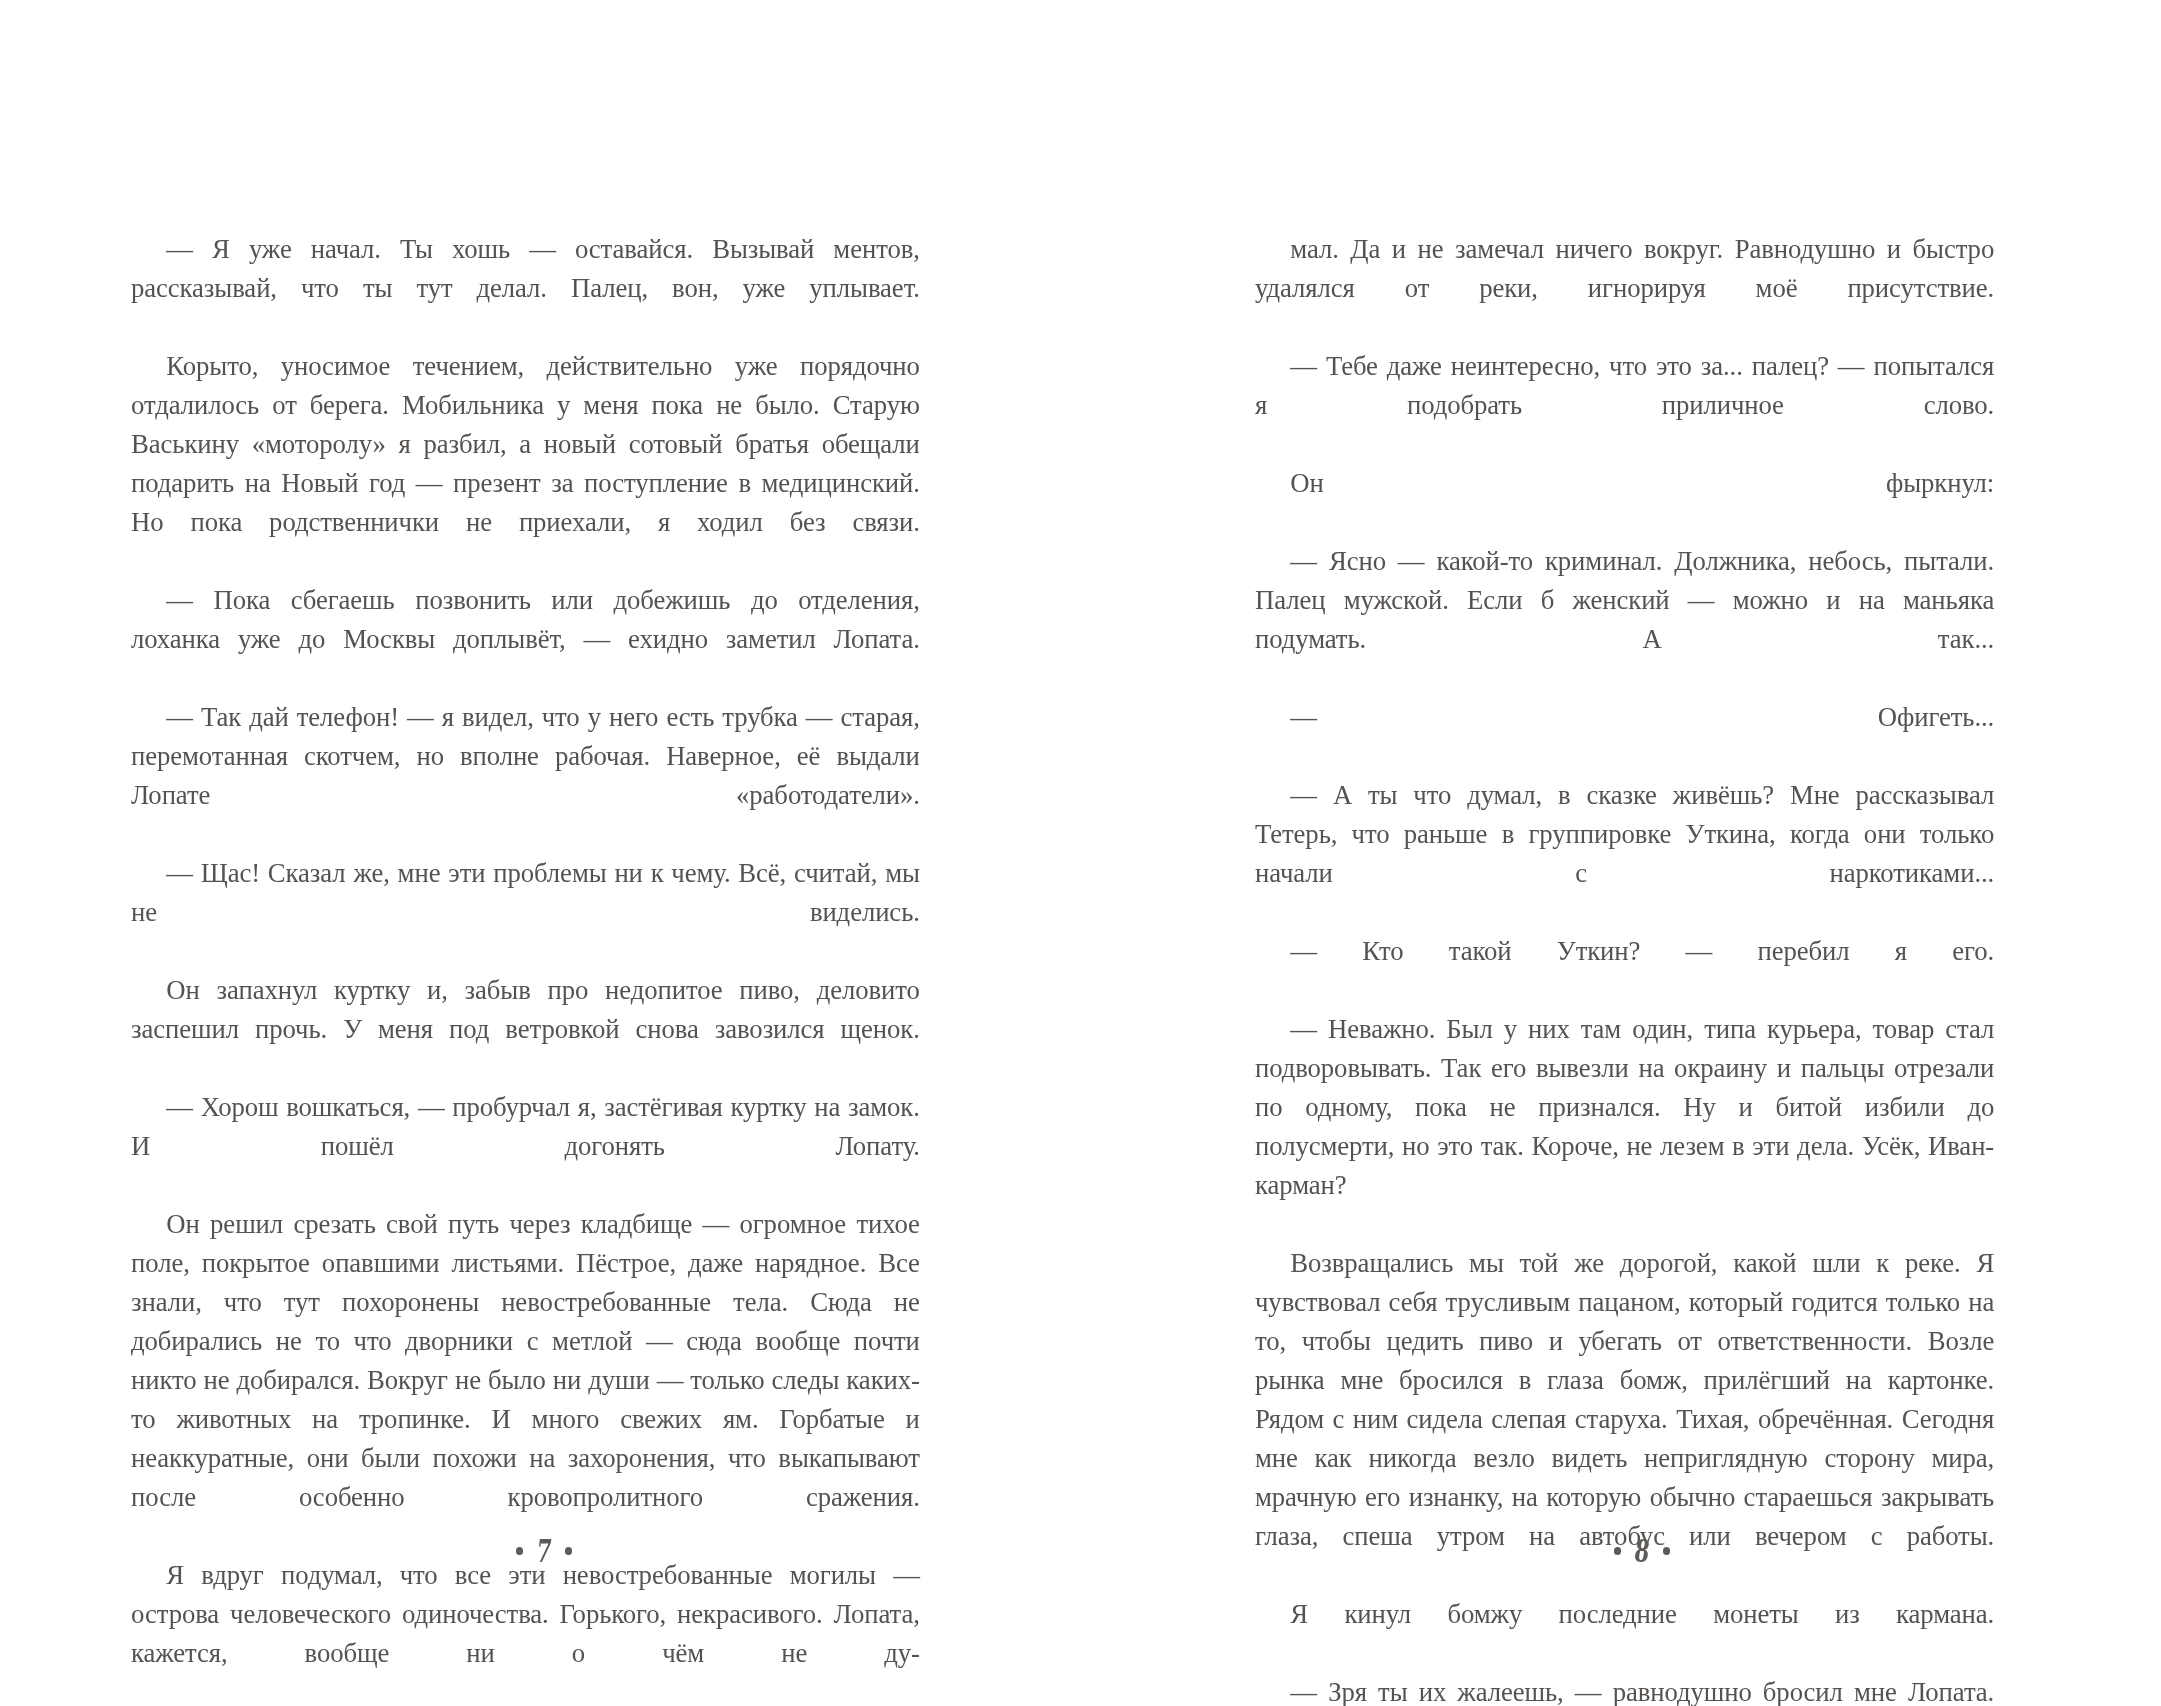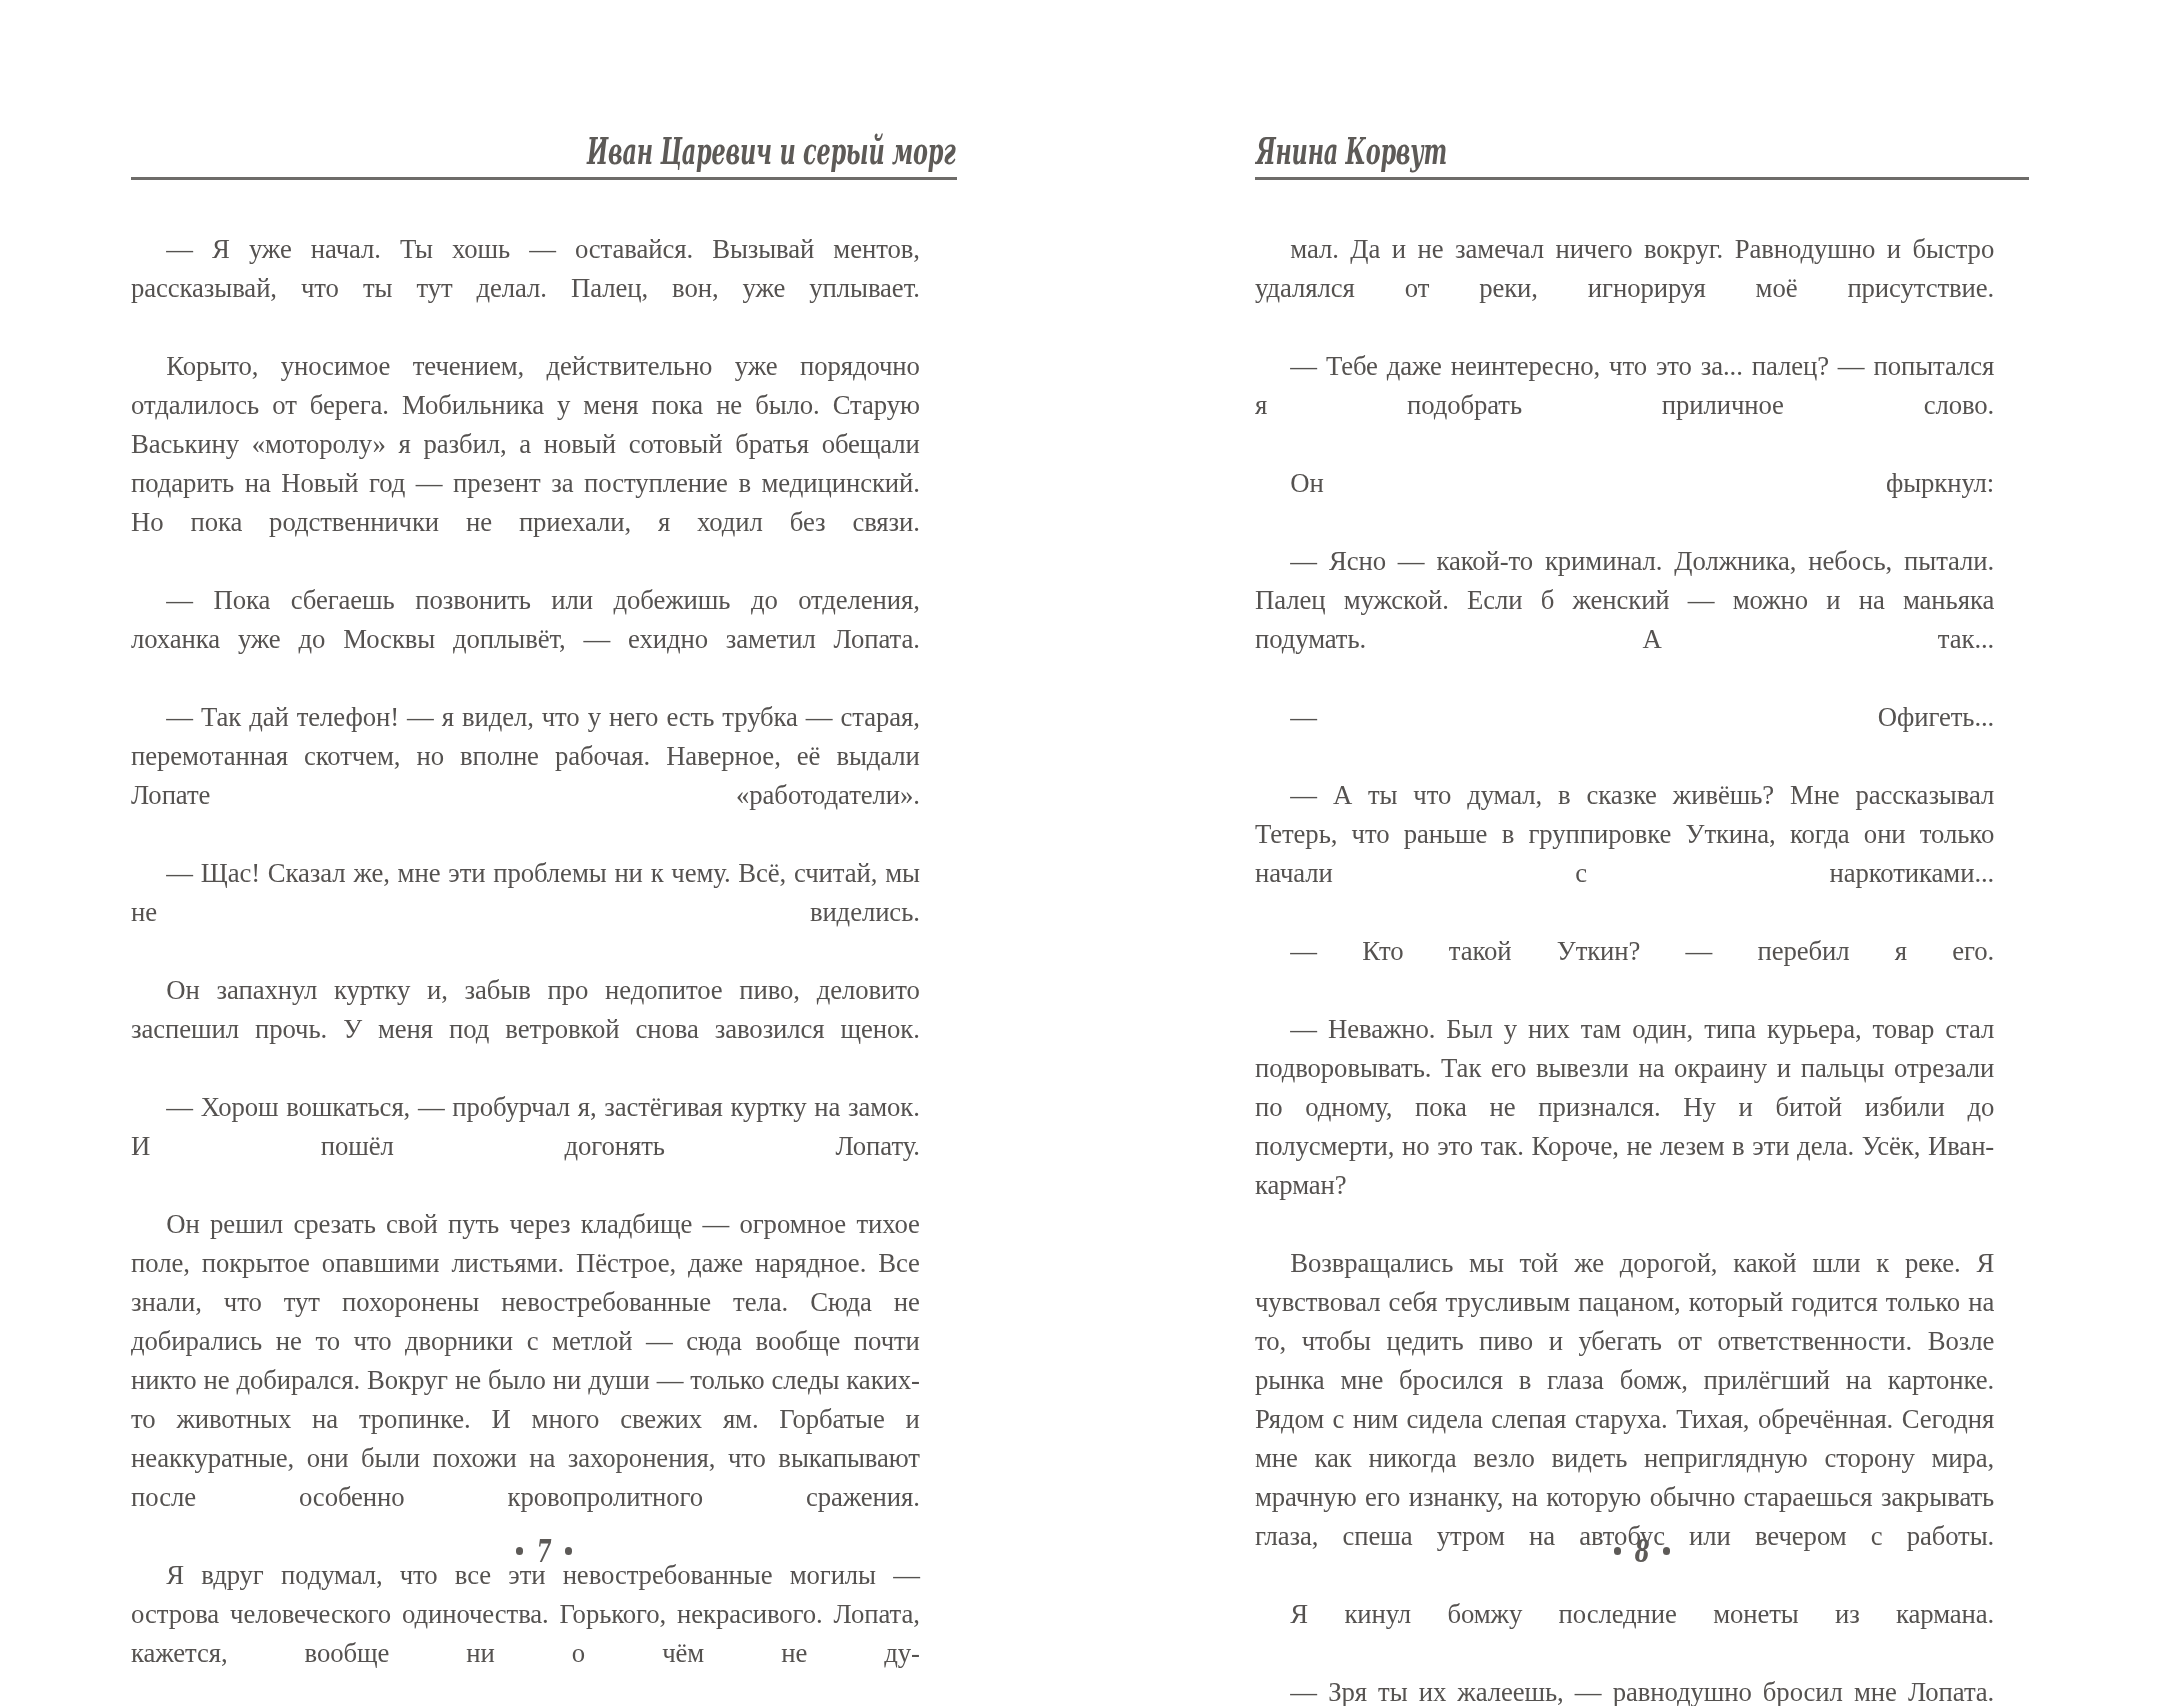--- a/index.html
+++ b/index.html
@@ -130,23 +130,20 @@
     transform: scaleX(0.82) scaleY(1.25);
   }
 </style>
 </head>
 <body>
 
 <div class="spread">
 
   <div class="page page-left">
 
-    <div class="runhead">
-      <div class="runhead-title">Иван Царевич и серый морг</div>
-    </div>
 
     <div class="column">
       <p class="para">— Я уже начал. Ты хошь — оставайся. Вызывай ментов, рассказывай, что ты тут делал. Палец, вон, уже уплывает.</p>
       <p class="para">Корыто, уносимое течением, действительно уже порядочно отдалилось от берега. Мобильника у меня пока не было. Старую Васькину «моторолу» я разбил, а новый сотовый братья обещали подарить на Новый год — презент за поступление в медицинский. Но пока родственнички не приехали, я ходил без связи.</p>
       <p class="para">— Пока сбегаешь позвонить или добежишь до отделения, лоханка уже до Москвы доплывёт, — ехидно заметил Лопата.</p>
       <p class="para">— Так дай телефон! — я видел, что у него есть трубка — старая, перемотанная скотчем, но вполне рабочая. Наверное, её выдали Лопате «работодатели».</p>
       <p class="para">— Щас! Сказал же, мне эти проблемы ни к чему. Всё, считай, мы не виделись.</p>
       <p class="para">Он запахнул куртку и, забыв про недопитое пиво, деловито заспешил прочь. У меня под ветровкой снова завозился щенок.</p>
       <p class="para">— Хорош вошкаться, — пробурчал я, застёгивая куртку на замок. И пошёл догонять Лопату.</p>
       <p class="para">Он решил срезать свой путь через кладбище — огромное тихое поле, покрытое опавшими листьями. Пёстрое, даже нарядное. Все знали, что тут похоронены невостребованные тела. Сюда не добирались не то что дворники с метлой — сюда вообще почти никто не добирался. Вокруг не было ни души — только следы каких-то животных на тропинке. И много свежих ям. Горбатые и неаккуратные, они были похожи на захоронения, что выкапывают после особенно кровопролитного сражения.</p>
@@ -156,23 +153,20 @@
     <div class="folio">
       <span class="folio-dot"></span>
       <span class="folio-num">7</span>
       <span class="folio-dot"></span>
     </div>
 
   </div>
 
   <div class="page page-right">
 
-    <div class="runhead">
-      <div class="runhead-title">Янина Корвут</div>
-    </div>
 
     <div class="column">
       <p class="para">мал. Да и не замечал ничего вокруг. Равнодушно и быстро удалялся от реки, игнорируя моё присутствие.</p>
       <p class="para">— Тебе даже неинтересно, что это за... палец? — попытался я подобрать приличное слово.</p>
       <p class="para">Он фыркнул:</p>
       <p class="para">— Ясно — какой-то криминал. Должника, небось, пытали. Палец мужской. Если б женский — можно и на маньяка подумать. А так...</p>
       <p class="para">— Офигеть...</p>
       <p class="para">— А ты что думал, в сказке живёшь? Мне рассказывал Тетерь, что раньше в группировке Уткина, когда они только начали с наркотиками...</p>
       <p class="para">— Кто такой Уткин? — перебил я его.</p>
       <p class="para">— Неважно. Был у них там один, типа курьера, товар стал подворовывать. Так его вывезли на окраину и пальцы отрезали по одному, пока не признался. Ну и битой избили до полусмерти, но это так. Короче, не лезем в эти дела. Усёк, Иван-карман?</p>

